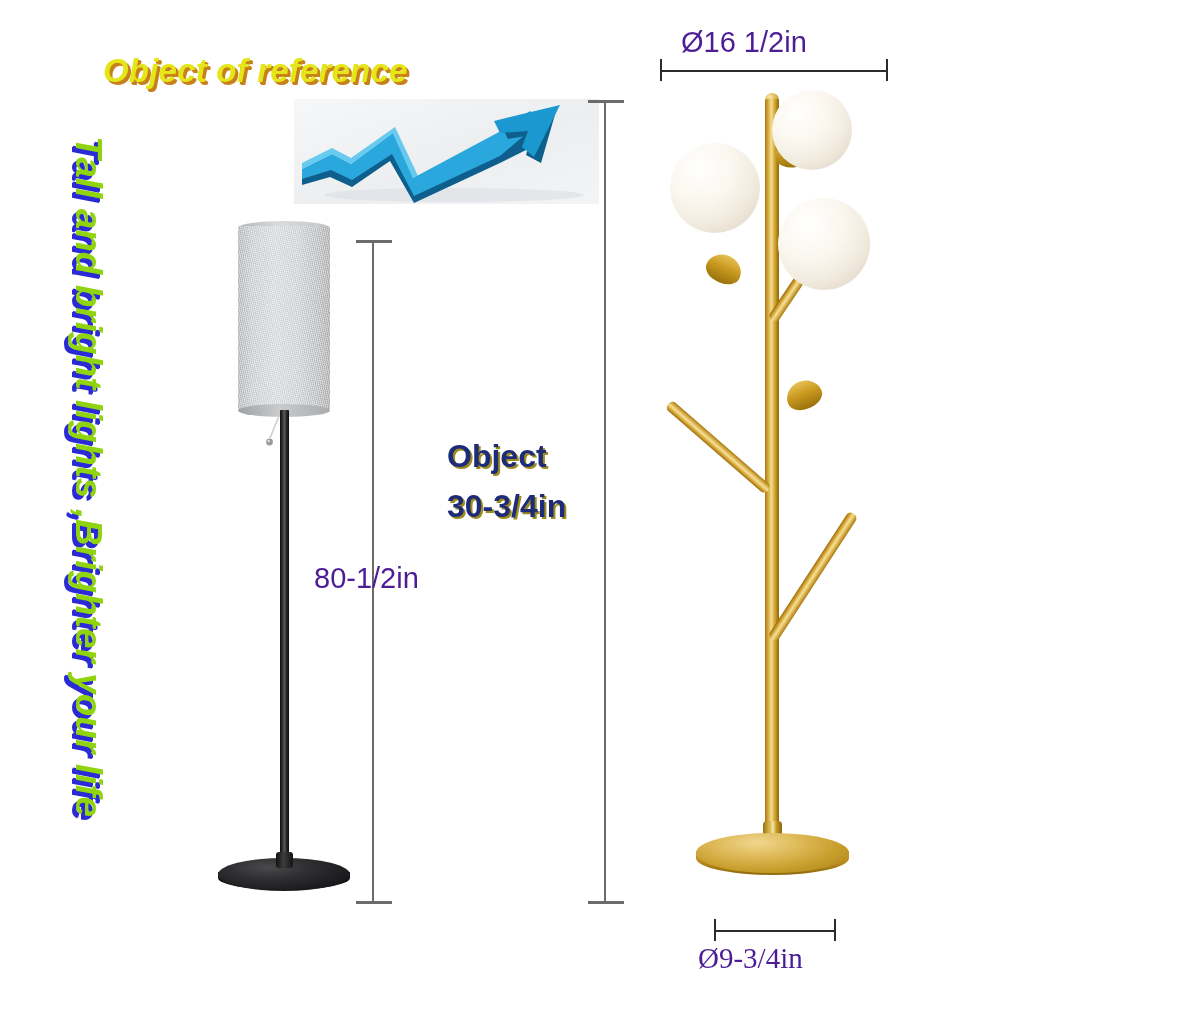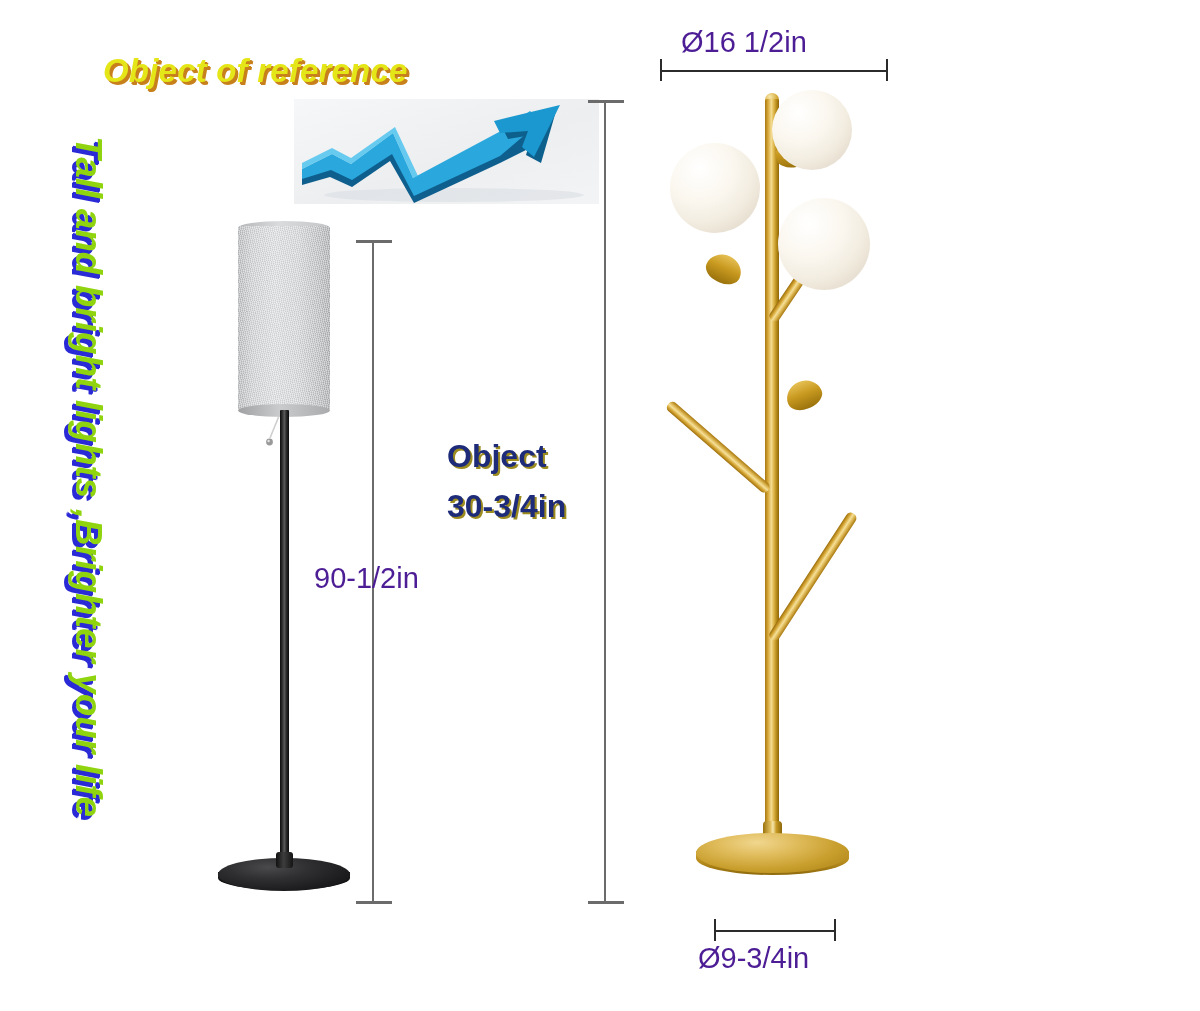--- a/index.html
+++ b/index.html
@@ -256,31 +256,31 @@
   <div class="dim-cap-h" style="left:540px; top:901px; width:36px;"></div>
 
   <div id="height-callout">
     <div>Object</div>
     <div>30-3/4in</div>
   </div>
 
   <div class="dim-cap-h" style="left:308px; top:240px; width:36px;"></div>
   <div class="dim-line-v" style="left:324px; top:240px; height:664px;"></div>
   <div class="dim-cap-h" style="left:308px; top:901px; width:36px;"></div>
-  <div class="dim-label" style="left:266px; top:562px;">90-1/2in</div>
+  <div class="dim-label" style="left:266px; top:562px;">80-1/2in</div>
 
   <div class="dim-label" style="left:633px; top:26px;">Ø16 1/2in</div>
   <div class="dim-line-h" style="left:612px; top:70px; width:228px;"></div>
   <div class="dim-cap-v" style="left:612px; top:59px; height:22px;"></div>
   <div class="dim-cap-v" style="left:838px; top:59px; height:22px;"></div>
 
   <div class="dim-line-h" style="left:666px; top:930px; width:122px;"></div>
   <div class="dim-cap-v" style="left:666px; top:919px; height:22px;"></div>
   <div class="dim-cap-v" style="left:786px; top:919px; height:22px;"></div>
-  <div class="dim-label" style="left:650px; top:942px;">Ø9-3/4in</div>
+  <div class="dim-label" style="left:650px; top:942px;font-family:Liberation Serif, serif;">Ø9-3/4in</div>
 
   <div id="lamp-gray">
     <div id="gray-shade-top"></div>
     <div id="gray-shade"></div>
     <div id="gray-shade-bottom"></div>
     <div id="gray-pole"></div>
     <svg id="gray-pull-chain" viewBox="0 0 20 34">
       <path d="M17,0 L8,22" stroke="#cfcfcf" stroke-width="1.6" fill="none"></path>
       <circle cx="7.5" cy="26" r="3.4" fill="#9a9a9a"></circle>
       <circle cx="6.6" cy="25" r="1.2" fill="#e2e2e2"></circle>

